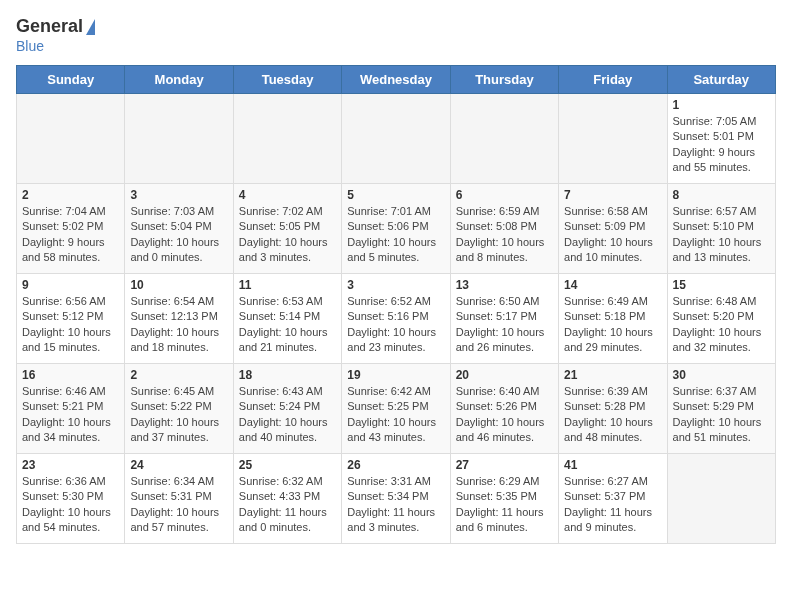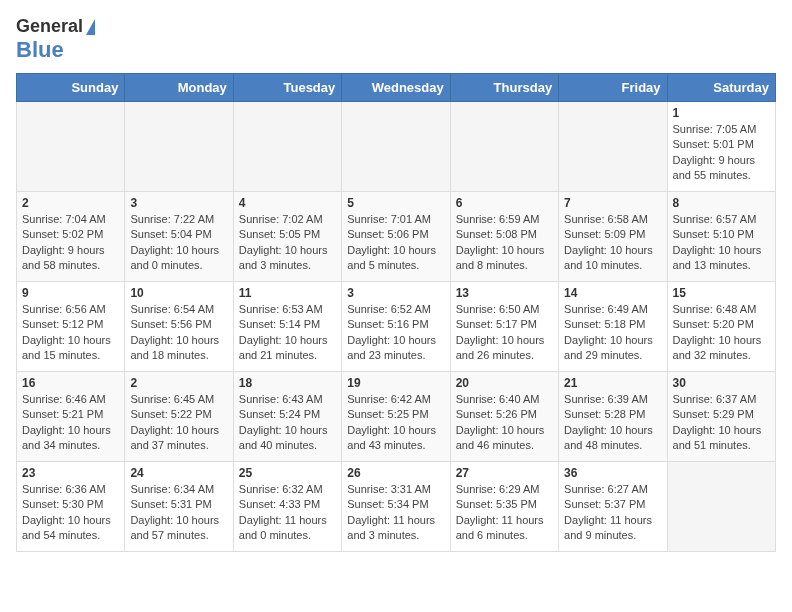--- a/index.html
+++ b/index.html
@@ -40,21 +40,21 @@
       width: 100%;
       border-collapse: collapse;
       border: 1px solid #ccc;
     }
     .calendar th {
       background: #4a7fc1;
       color: #fff;
       font-size: 13px;
       font-weight: bold;
       padding: 6px 6px;
-      text-align: right;
+      text-align: center;
       border: 1px solid #3a6fa1;
       margin-left: 44px;
     }
     .calendar td {
       width: calc(100% / 7);
       vertical-align: top;
       padding: 4px 5px;
       border: 1px solid #ddd;
       font-size: 10px;
       color: #333;
@@ -84,21 +84,21 @@
 </head>
 <body>
 
 <div class="header">
   <div class="logo">
     <div>
       <div style="display:flex;align-items:center;">
         <span class="logo-general" style="font-size:18px;font-weight:bold;color:#333;">General</span>
         <div style="width:0;height:0;border-left:9px solid transparent;border-bottom:16px solid #4a7fc1;margin-left:3px;margin-top:0px;"></div>
       </div>
-      <span class="logo-blue" style="font-size:22px;font-weight:bold;color:#4a7fc1;">Blue</span>
+      <span class="logo-blue" style="font-size:14px;font-weight:normal;color:#4a7fc1;">Blue</span>
     </div>
   </div>
   <div class="title-block">
     <h1></h1>
     <h2></h2>
   </div>
 </div>
 
 <table class="calendar">
   <thead>
@@ -129,21 +129,21 @@
       </tr>
       <tr>
         <td>
           <span class="day-number">2</span>
           <div class="day-info">Sunrise: 7:04 AM
 Sunset: 5:02 PM
 Daylight: 9 hours and 58 minutes.</div>
         </td>
         <td>
           <span class="day-number">3</span>
-          <div class="day-info">Sunrise: 7:22 AM
+          <div class="day-info">Sunrise: 7:03 AM
 Sunset: 5:04 PM
 Daylight: 10 hours and 0 minutes.</div>
         </td>
         <td>
           <span class="day-number">4</span>
           <div class="day-info">Sunrise: 7:02 AM
 Sunset: 5:05 PM
 Daylight: 10 hours and 3 minutes.</div>
         </td>
         <td>
@@ -174,21 +174,21 @@
       <tr>
         <td>
           <span class="day-number">9</span>
           <div class="day-info">Sunrise: 6:56 AM
 Sunset: 5:12 PM
 Daylight: 10 hours and 15 minutes.</div>
         </td>
         <td>
           <span class="day-number">10</span>
           <div class="day-info">Sunrise: 6:54 AM
-Sunset: 5:56 PM
+Sunset: 12:13 PM
 Daylight: 10 hours and 18 minutes.</div>
         </td>
         <td>
           <span class="day-number">11</span>
           <div class="day-info">Sunrise: 6:53 AM
 Sunset: 5:14 PM
 Daylight: 10 hours and 21 minutes.</div>
         </td>
         <td>
           <span class="day-number">3</span>
@@ -284,21 +284,21 @@
 Sunset: 5:34 PM
 Daylight: 11 hours and 3 minutes.</div>
         </td>
         <td>
           <span class="day-number">27</span>
           <div class="day-info">Sunrise: 6:29 AM
 Sunset: 5:35 PM
 Daylight: 11 hours and 6 minutes.</div>
         </td>
         <td>
-          <span class="day-number">36</span>
+          <span class="day-number">41</span>
           <div class="day-info">Sunrise: 6:27 AM
 Sunset: 5:37 PM
 Daylight: 11 hours and 9 minutes.</div>
         </td>
         <td class="empty-cell"></td>
       </tr>
     </tbody>
 </table>
 
 </body></html>

